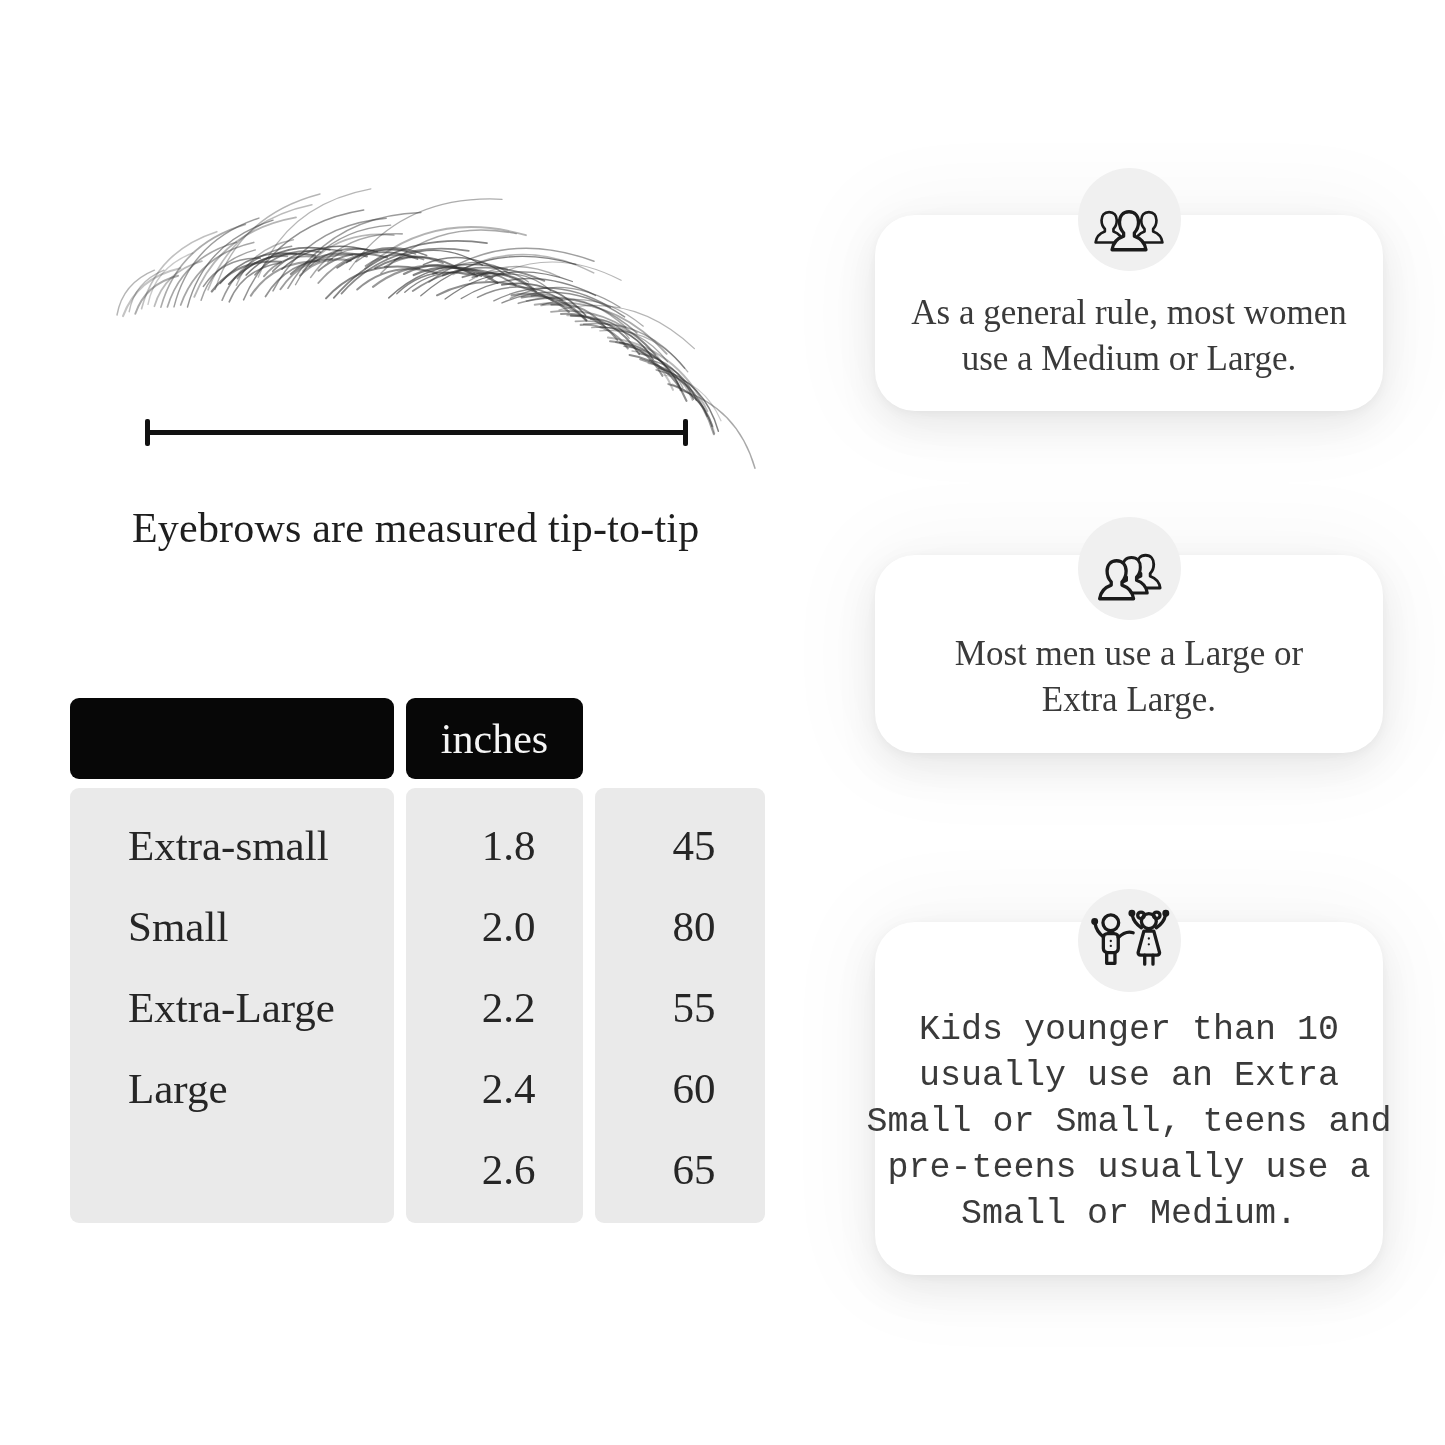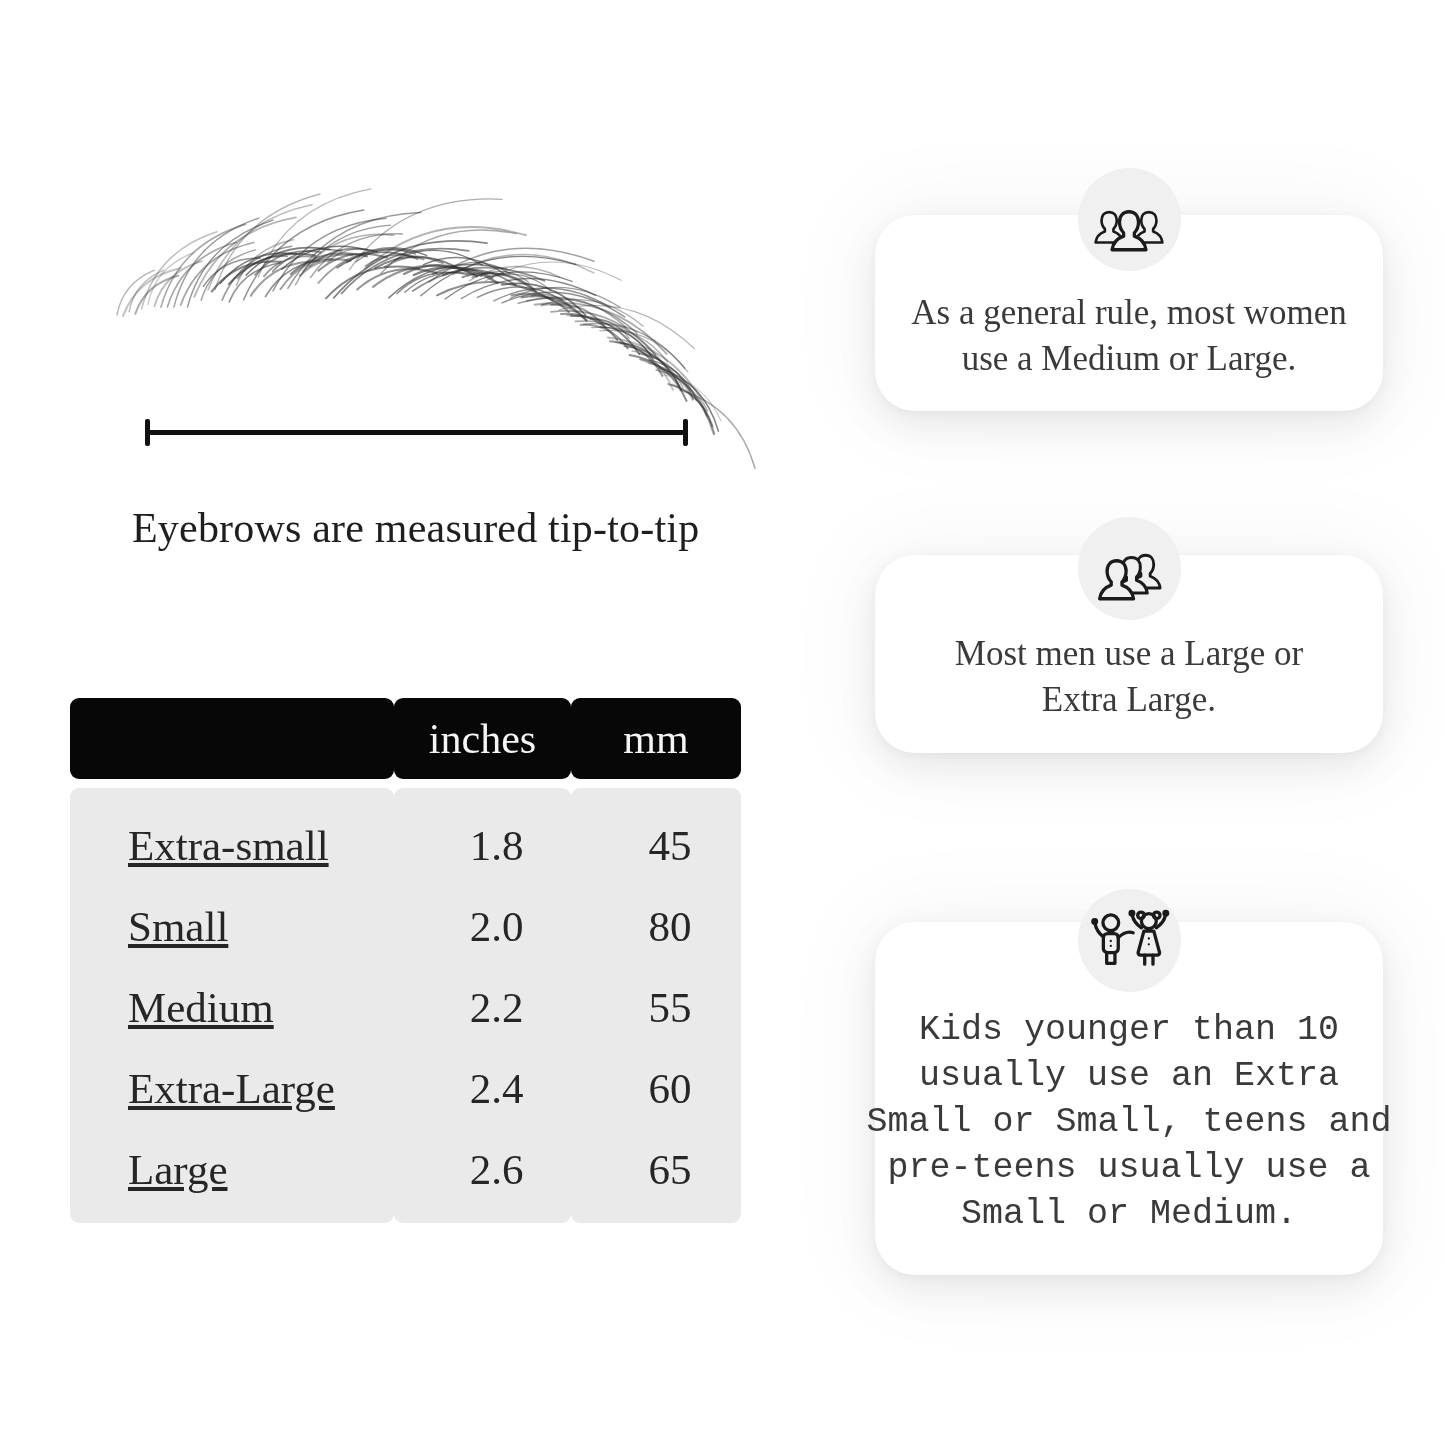--- a/index.html
+++ b/index.html
@@ -10,27 +10,27 @@
   
   .brow{position:absolute;left:105px;top:228px;width:620px;height:200px;overflow:visible;}
   .mline{position:absolute;left:145px;top:419px;width:543px;height:27px;}
   .mline .bar{position:absolute;left:0;top:11px;width:100%;height:5px;background:#111;}
   .mline .cap{position:absolute;top:0;width:5px;height:27px;background:#111;border-radius:2px;}
   .mline .cap.l{left:0;} .mline .cap.r{right:0;}
   .caption{position:absolute;left:132px;top:503px;font-size:42px;line-height:50px;
     color:#1e1e1e;white-space:nowrap;letter-spacing:.2px;}
   
   .sizes{position:absolute;left:70px;top:698px;width:687px;}
-  .grid{display:grid;grid-template-columns:324px 177px 170px;column-gap:0;}
+  .grid{display:grid;grid-template-columns:324px 177px 170px;column-gap:12px;}
   .hcell{height:81px;background:#070707;border-radius:9px;display:flex;align-items:center;
     justify-content:center;color:#f5f5f5;font-size:42px;}
   .bodyband{margin-top:9px;}
   .bcol{height:435px;background:#eaeaea;border-radius:9px;padding-top:17px;box-sizing:border-box;}
   .brow-row{height:81px;display:flex;align-items:center;font-size:43px;color:#262626;padding-left:28px;}
-  .bcol.labels .brow-row{padding-left:58px;text-decoration:underline;}
+  .bcol.labels .brow-row{padding-left:58px;}
   .bcol.nums .brow-row{justify-content:center;}
   
   .card{position:absolute;left:852px;width:508px;background:#ffffff;border-radius:40px;
     box-shadow:0 14px 40px rgba(0,0,0,.08),0 2px 10px rgba(0,0,0,.04),0 0 90px 18px rgba(0,0,0,.035);
     display:flex;flex-direction:column;justify-content:center;align-items:center;
     padding-top:46px;box-sizing:border-box;margin-left:23px;}
   .card .line{font-size:35px;line-height:46px;color:#3a3a3a;white-space:nowrap;text-align:center;}
   .card1{top:215px;height:196px;}
   .card2{top:555px;height:198px;}
   .card3{top:922px;height:353px;font-family:Liberation Mono, monospace;}
@@ -188,27 +188,25 @@
   </div>
 
   <div class="caption">
     <div>Eyebrows are measured tip-to-tip</div>
   </div>
 
   <div class="sizes">
     <div class="grid">
       <div class="hcell"></div>
       <div class="hcell">inches</div>
-      <div class="hcell">mm</div>
     </div>
     <div class="grid bodyband">
       <div class="bcol labels">
         <div class="brow-row">Extra-small</div>
         <div class="brow-row">Small</div>
-        <div class="brow-row">Medium</div>
         <div class="brow-row">Extra-Large</div>
         <div class="brow-row">Large</div>
       </div>
       <div class="bcol nums">
         <div class="brow-row">1.8</div>
         <div class="brow-row">2.0</div>
         <div class="brow-row">2.2</div>
         <div class="brow-row">2.4</div>
         <div class="brow-row">2.6</div>
       </div>

